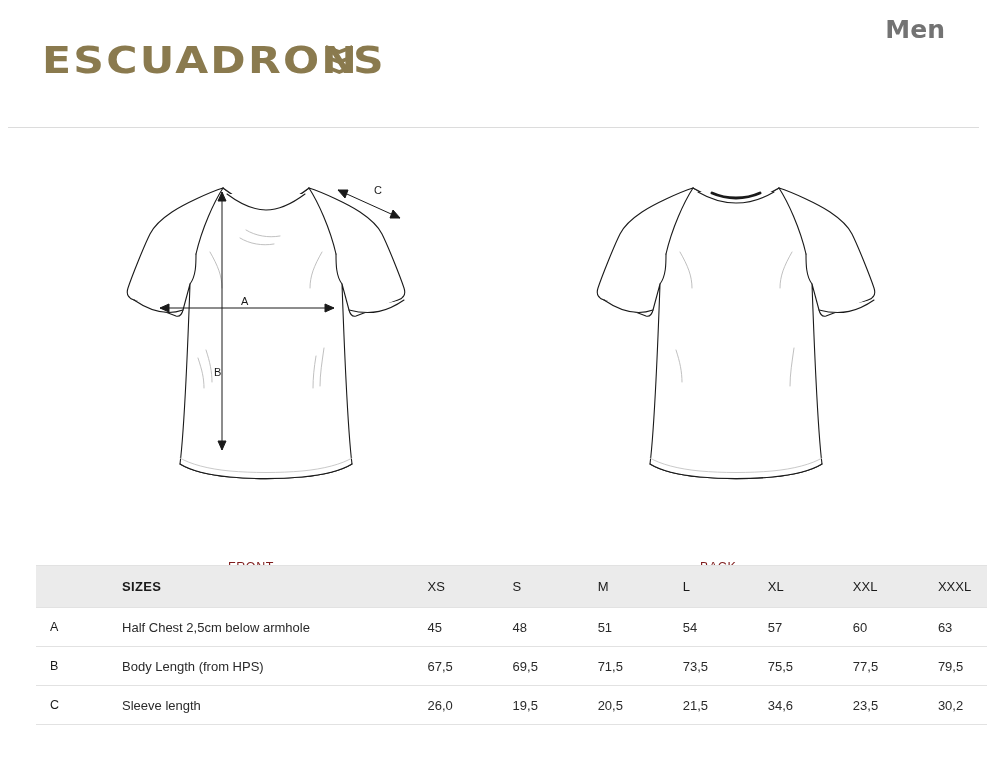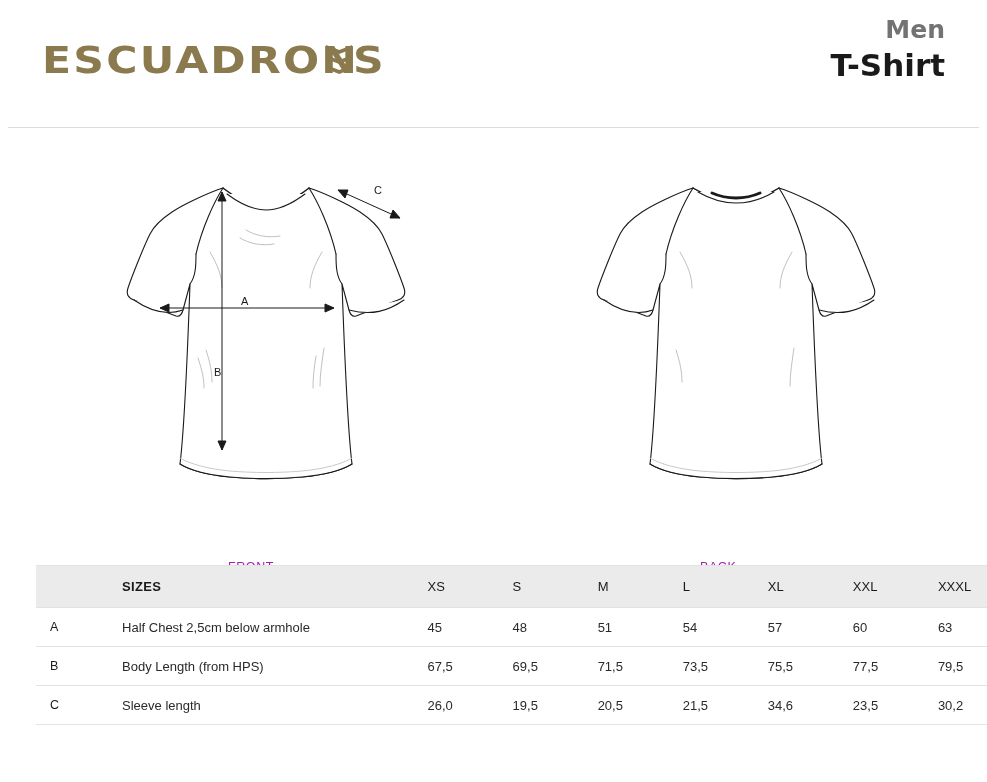--- a/index.html
+++ b/index.html
@@ -97,21 +97,21 @@
     position: absolute;
     top: 60px;
   }
   .fig-front { left: 110px; }
   .fig-back  { left: 580px; }
   .fig-caption {
     position: absolute;
     top: 440px;
     font-size: 12.5px;
     letter-spacing: 0.6px;
-    color: #a21caf;
+    color: #7f1d1d;
   }
   .cap-front { left: 228px; }
   .cap-back  { left: 700px; }
 
   
   .table-wrap {
     position: absolute;
     left: 0;
     top: 565px;
     width: 987px;
@@ -159,21 +159,20 @@
     <span class="brand-mark">
       <span class="chev c1"></span>
       <span class="chev c2"></span>
       <span class="chev c3"></span>
     </span>
     <span class="brand-text">S</span>
   </div>
 
   <div class="title-block">
     <div class="title-gender">Men</div>
-    <div class="title-garment">T-Shirt</div>
   </div>
 
   <div class="header-rule"></div>
 </div>
 
 <div class="illustrations">
 
   <div class="fig fig-front">
     <svg width="330" height="340" viewBox="0 0 330 340" fill="none" xmlns="http://www.w3.org/2000/svg">
       <g stroke="#1a1a1a" stroke-width="1.1" fill="#ffffff" stroke-linejoin="round" stroke-linecap="round">

